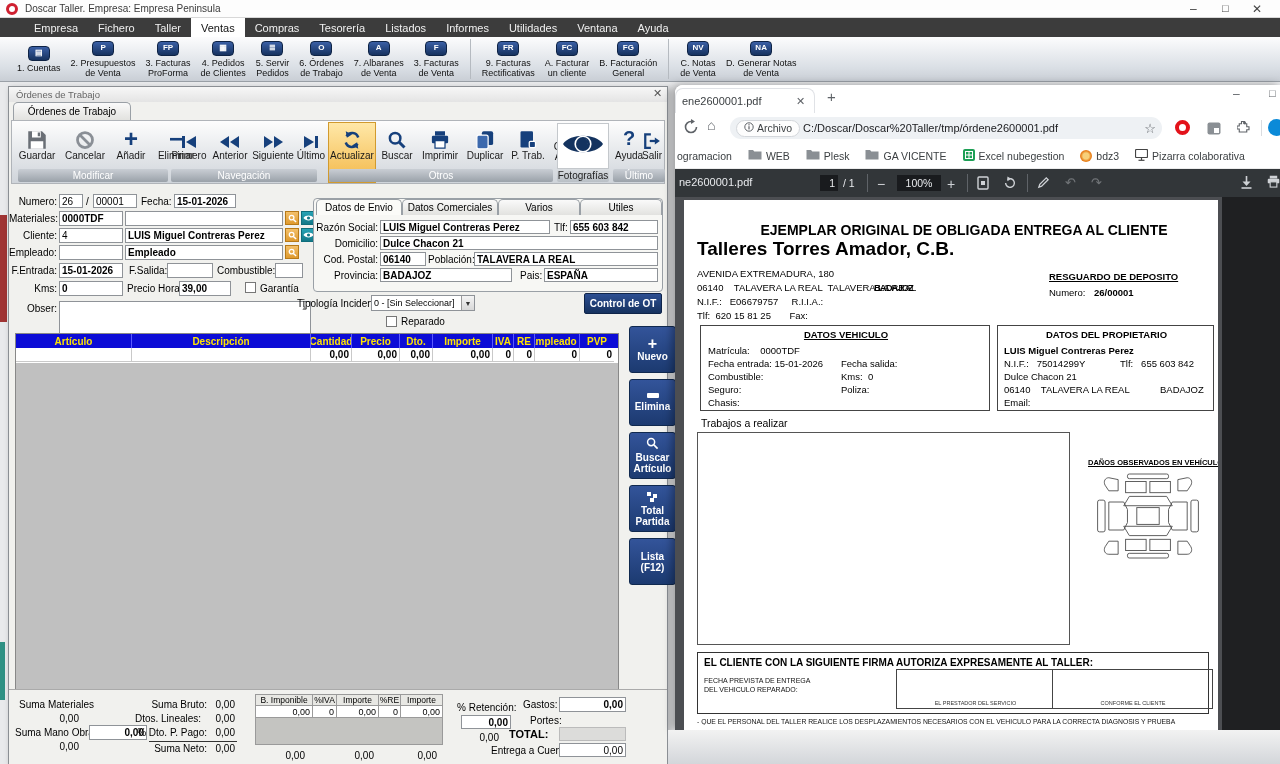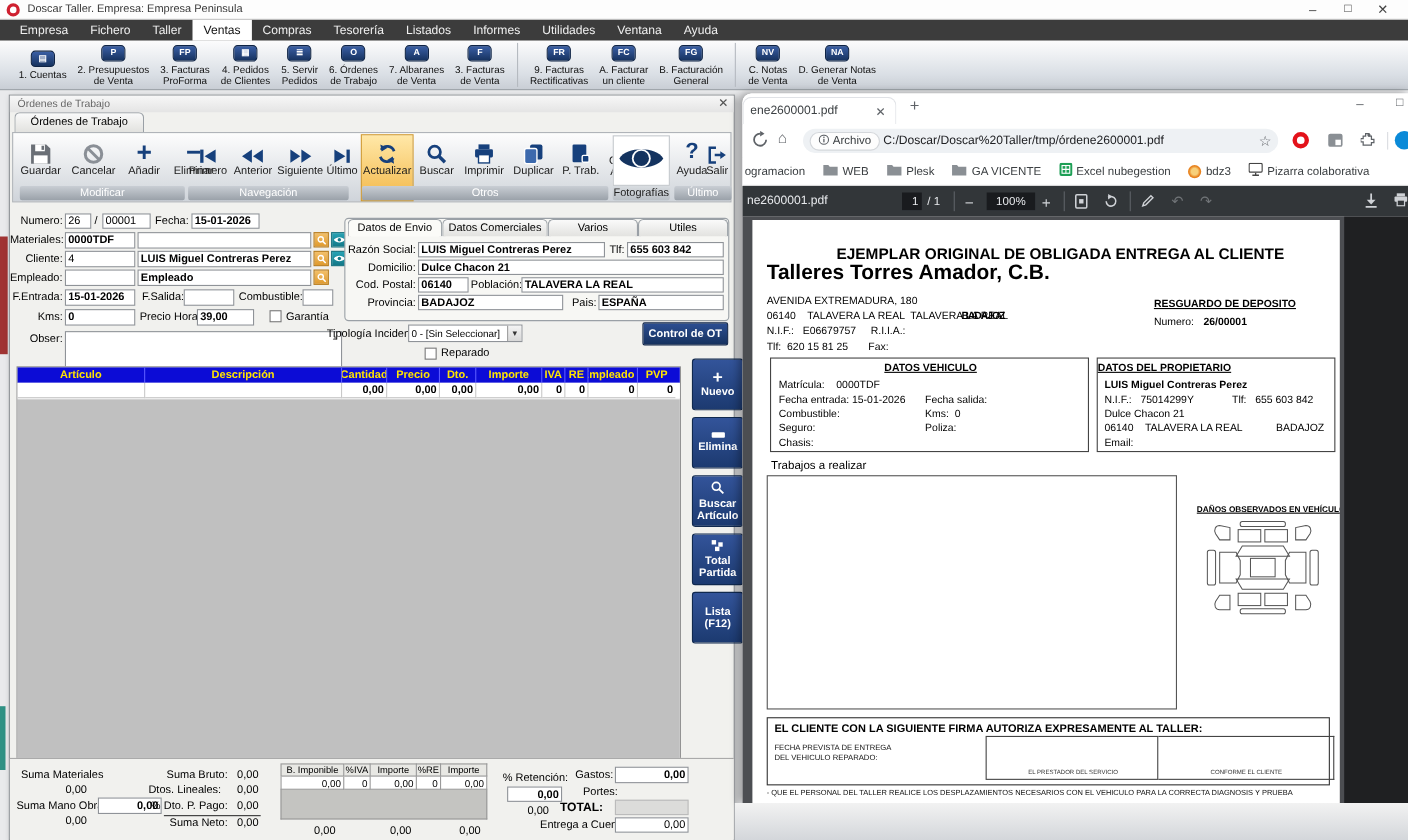--- a/index.html
+++ b/index.html
@@ -8,21 +8,21 @@
 .a{position:absolute}
 .f{display:flex;align-items:center}
 .nowrap{white-space:nowrap}
 .lbl{font-size:10px;color:#000;white-space:nowrap}
 .inp{background:#fff;border:1px solid #8f9398;font-size:10px;display:flex;align-items:center;padding:0 2px;white-space:nowrap;overflow:hidden}
 .bold{font-weight:bold}
 .re{justify-content:flex-end}
 .ck{background:#fff;border:1px solid #777;width:11px;height:11px}
 
 #titlebar{left:0;top:0;width:1280px;height:18px;background:#fdfdfd;border-bottom:1px solid #d8d8d8;font-size:10px;color:#3a3a3a}
-#menubar{left:0;top:18px;width:1280px;height:19px;background:#3c3c3c;display:flex;align-items:stretch;padding-left:8px}
+#menubar{left:0;top:18px;width:1280px;height:19px;background:#3c3c3c;display:flex;align-items:stretch;padding-left:24px}
 .mitem{color:#f0f0f0;font-size:11px;padding:0 10px;display:flex;align-items:center}
 .mitem.act{background:#fff;color:#111}
 #topbar{left:0;top:37px;width:1280px;height:45px;background:linear-gradient(#fcfcfd,#dadfe5 70%,#c9ced5);border-bottom:1px solid #9aa0a7;display:flex;align-items:center;padding-left:12px}
 .titem{display:flex;flex-direction:column;align-items:center;font-size:9px;color:#111;line-height:10px;padding:0 5px;text-align:center}
 .badge{background:linear-gradient(#3a5fa5,#16325f);color:#fff;font-size:8px;font-weight:bold;border-radius:4px;min-width:22px;height:15px;display:flex;align-items:center;justify-content:center;margin-bottom:2px;border:1px solid #0e2345;padding:0 2px}
 .tsep{width:1px;height:40px;background:#b5bac0;margin:0 6px}
 
 #otwin{left:8px;top:86px;width:660px;height:678px;background:#f1f1ee;border:1px solid #8b8f94;box-shadow:2px 2px 6px rgba(0,0,0,.25)}
 .rbtn{position:absolute;display:flex;flex-direction:column;align-items:center;font-size:10px;color:#1a1a1a}
 .ric{height:26px;display:flex;align-items:flex-end;justify-content:center;color:#16407c}
@@ -729,21 +729,21 @@
           <div class="docline" style="left:7px;top:32px">Fecha entrada: 15-01-2026</div>
           <div class="docline" style="left:140px;top:32px">Fecha salida:</div>
           <div class="docline" style="left:7px;top:45px">Combustible:</div>
           <div class="docline" style="left:140px;top:45px">Kms:  0</div>
           <div class="docline" style="left:7px;top:58px">Seguro:</div>
           <div class="docline" style="left:140px;top:58px">Poliza:</div>
           <div class="docline" style="left:7px;top:71px">Chasis:</div>
         </div>
 
         <div class="a" style="left:313px;top:125px;width:217px;height:86px;border:1px solid #444">
-          <div class="docline bold" style="left:0;top:3px;width:217px;text-decoration:underline">DATOS DEL PROPIETARIO</div>
+          <div class="docline bold" style="left:0;top:3px;width:217px;text-align:center;">DATOS DEL PROPIETARIO</div>
           <div class="docline bold" style="left:6px;top:19px">LUIS Miguel Contreras Perez</div>
           <div class="docline" style="left:6px;top:32px">N.I.F.:   75014299Y</div>
           <div class="docline" style="left:122px;top:32px">Tlf:   655 603 842</div>
           <div class="docline" style="left:6px;top:45px">Dulce Chacon 21</div>
           <div class="docline" style="left:6px;top:58px">06140    TALAVERA LA REAL</div>
           <div class="docline" style="left:162px;top:58px">BADAJOZ</div>
           <div class="docline" style="left:6px;top:71px">Email:</div>
         </div>
         <div class="docline" style="left:17px;top:217px;font-size:10.5px">Trabajos a realizar</div>
         <div class="a" style="left:13px;top:232px;width:373px;height:213px;border:1px solid #555"></div>

